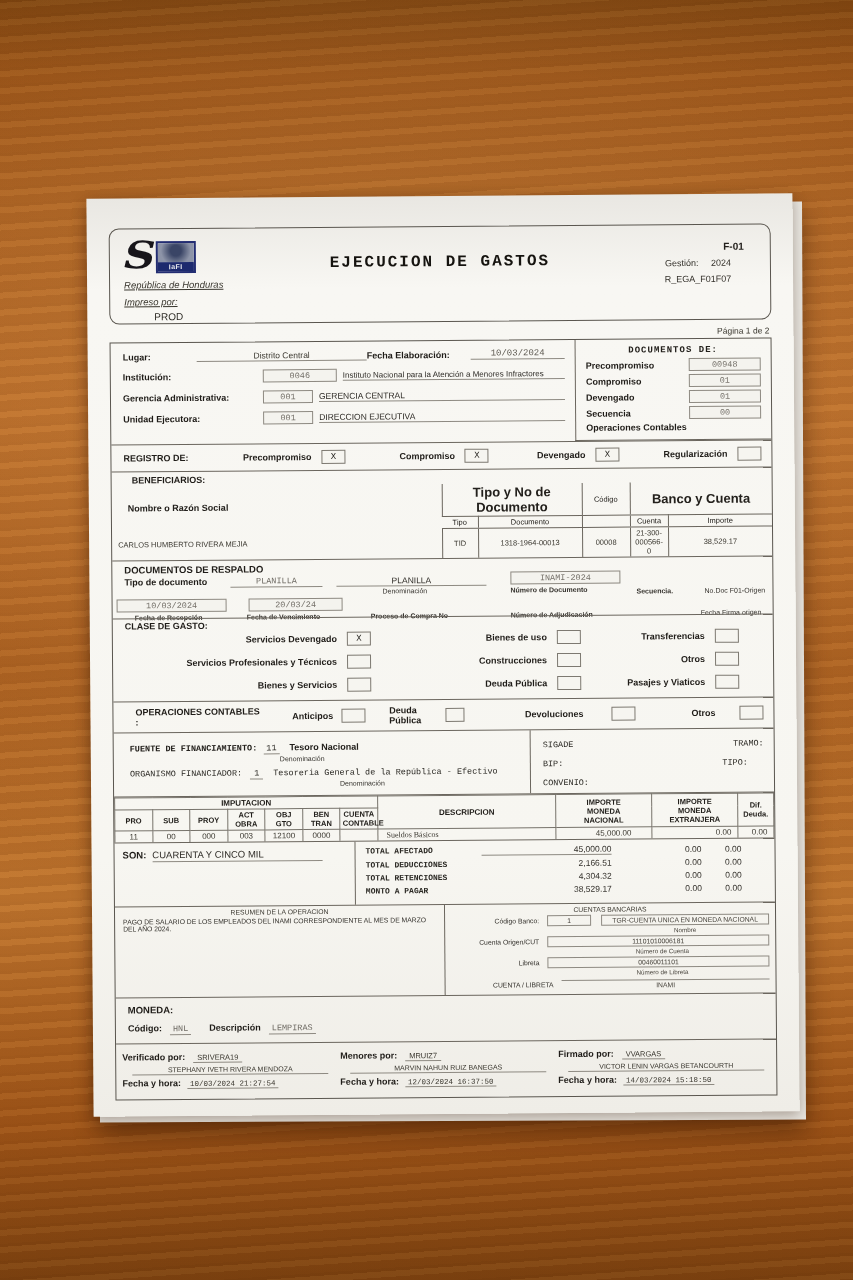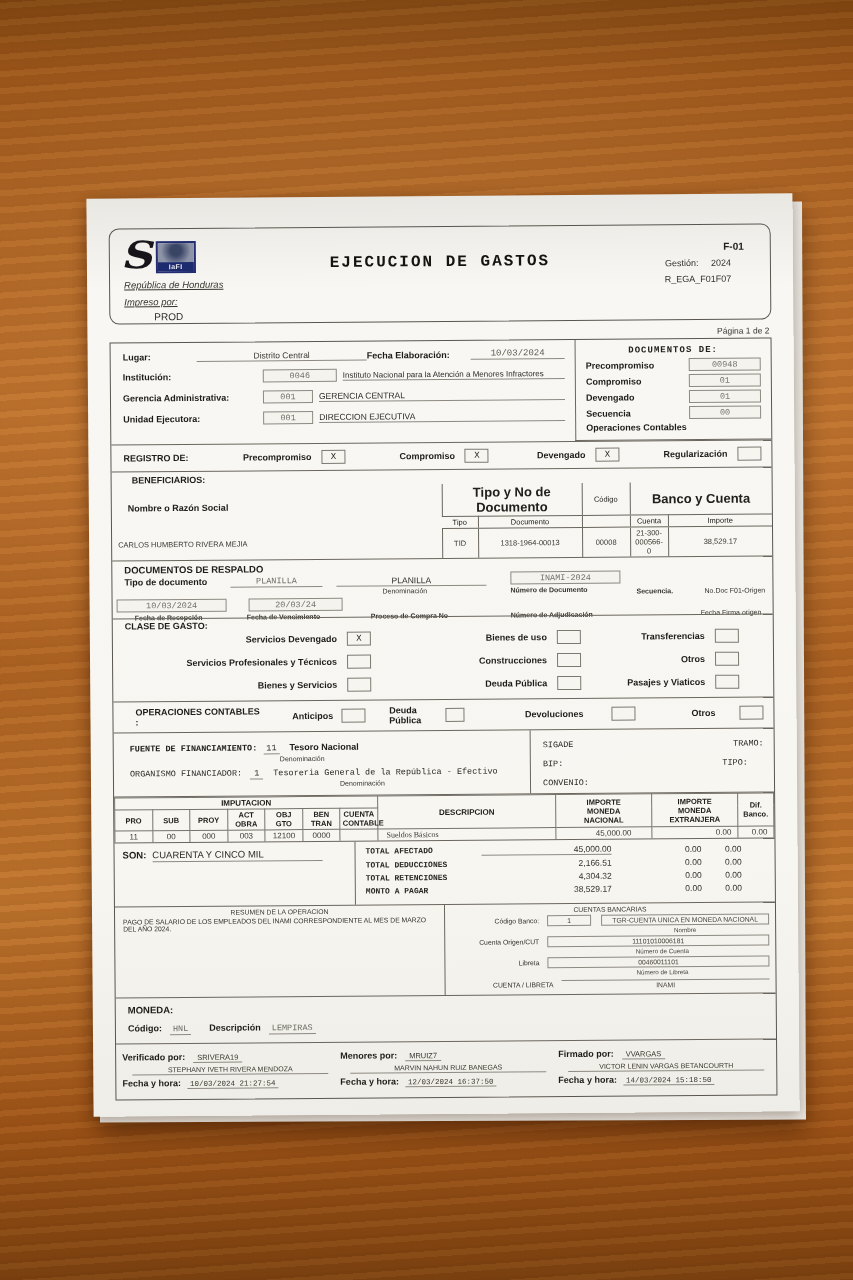--- a/index.html
+++ b/index.html
@@ -413,21 +413,21 @@
             <tr>
           <th class="imp-band" colspan="7">IMPUTACION</th>
           <th class="noborder" rowspan="2" style="width:178px;border:1px solid #77736b;font-size:8px">DESCRIPCION</th>
           <th rowspan="2" style="width:96px;font-size:7.5px">IMPORTE
 MONEDA
 NACIONAL</th>
           <th rowspan="2" style="width:86px;font-size:7.5px">IMPORTE
 MONEDA
 EXTRANJERA</th>
           <th rowspan="2" style="width:36px;font-size:7.5px">Dif.
-Banco.</th>
+Deuda.</th>
         </tr>
         <tr>
           <th style="width:26px">PRO</th>
           <th style="width:26px">SUB</th>
           <th style="width:34px">PROY</th>
           <th style="width:38px">ACT
 OBRA</th>
           <th style="width:40px">OBJ
 GTO</th>
           <th style="width:40px">BEN

